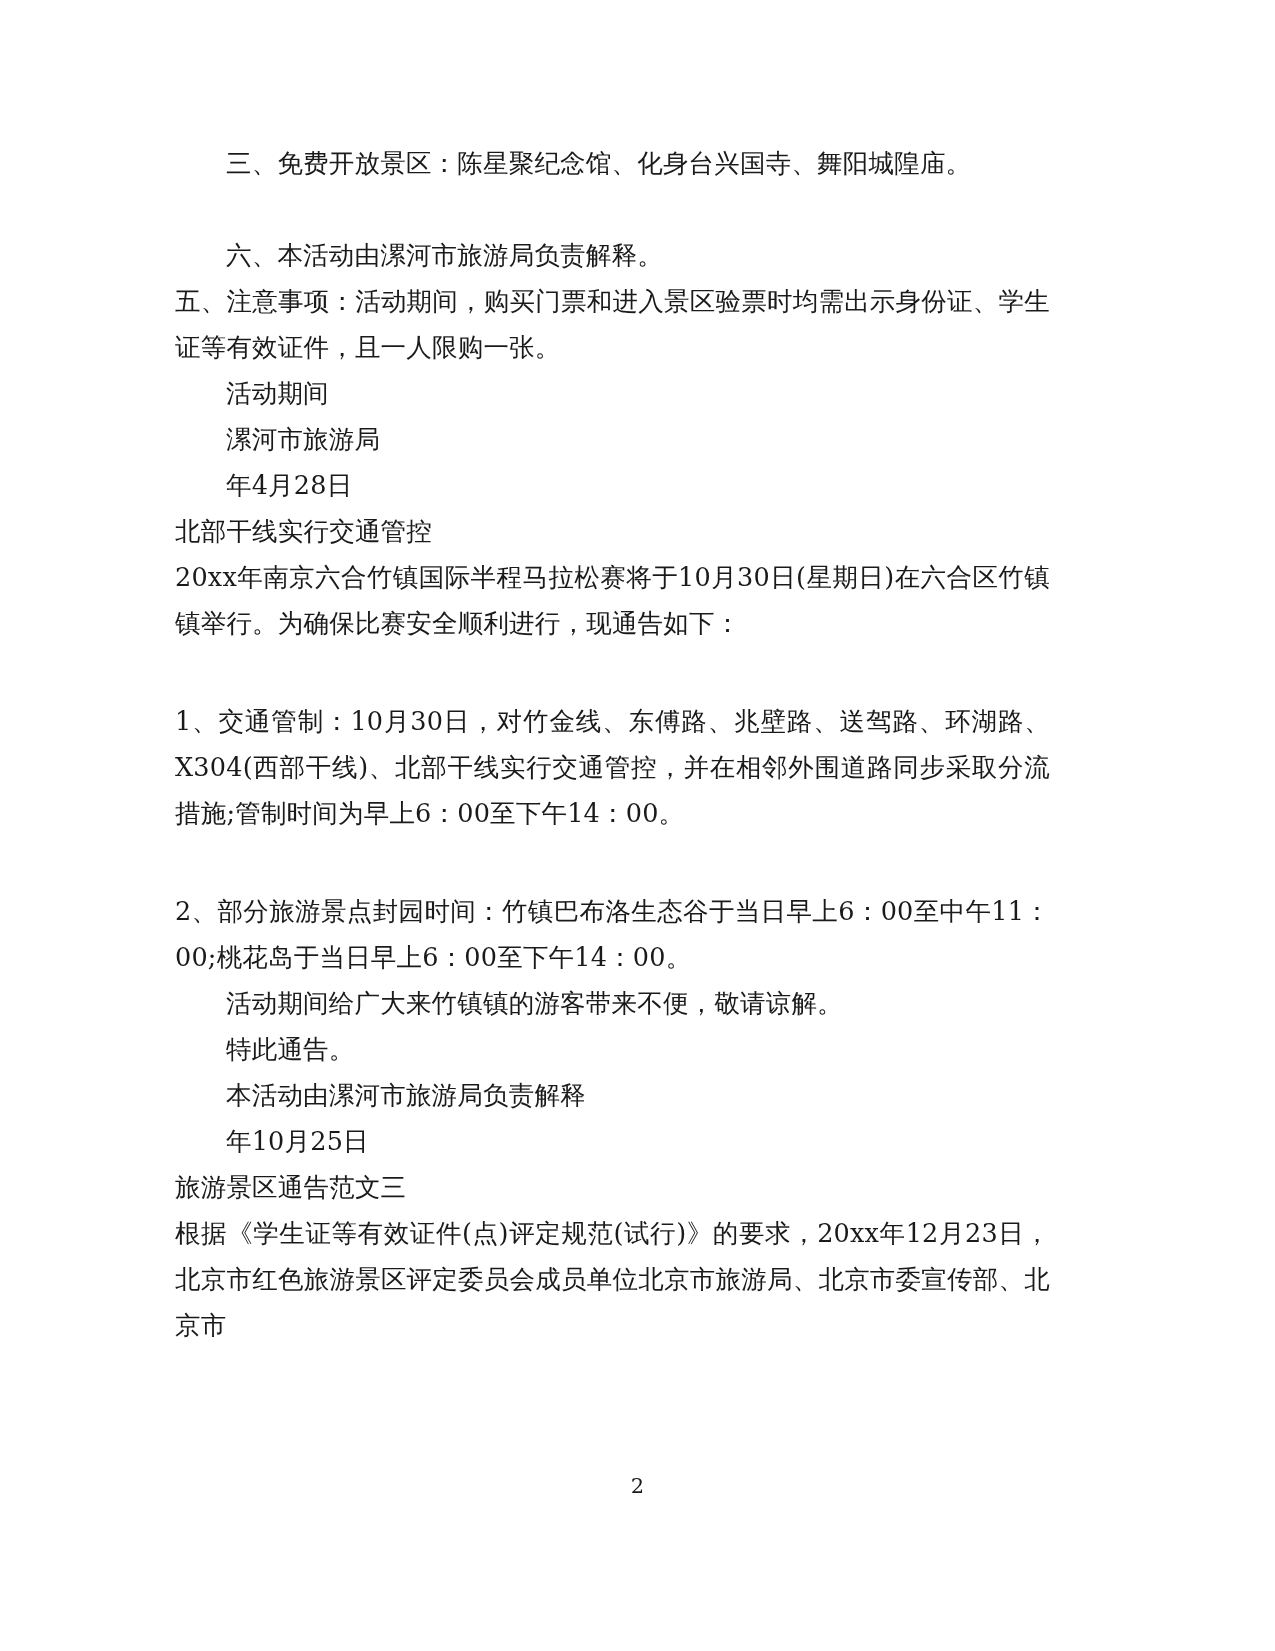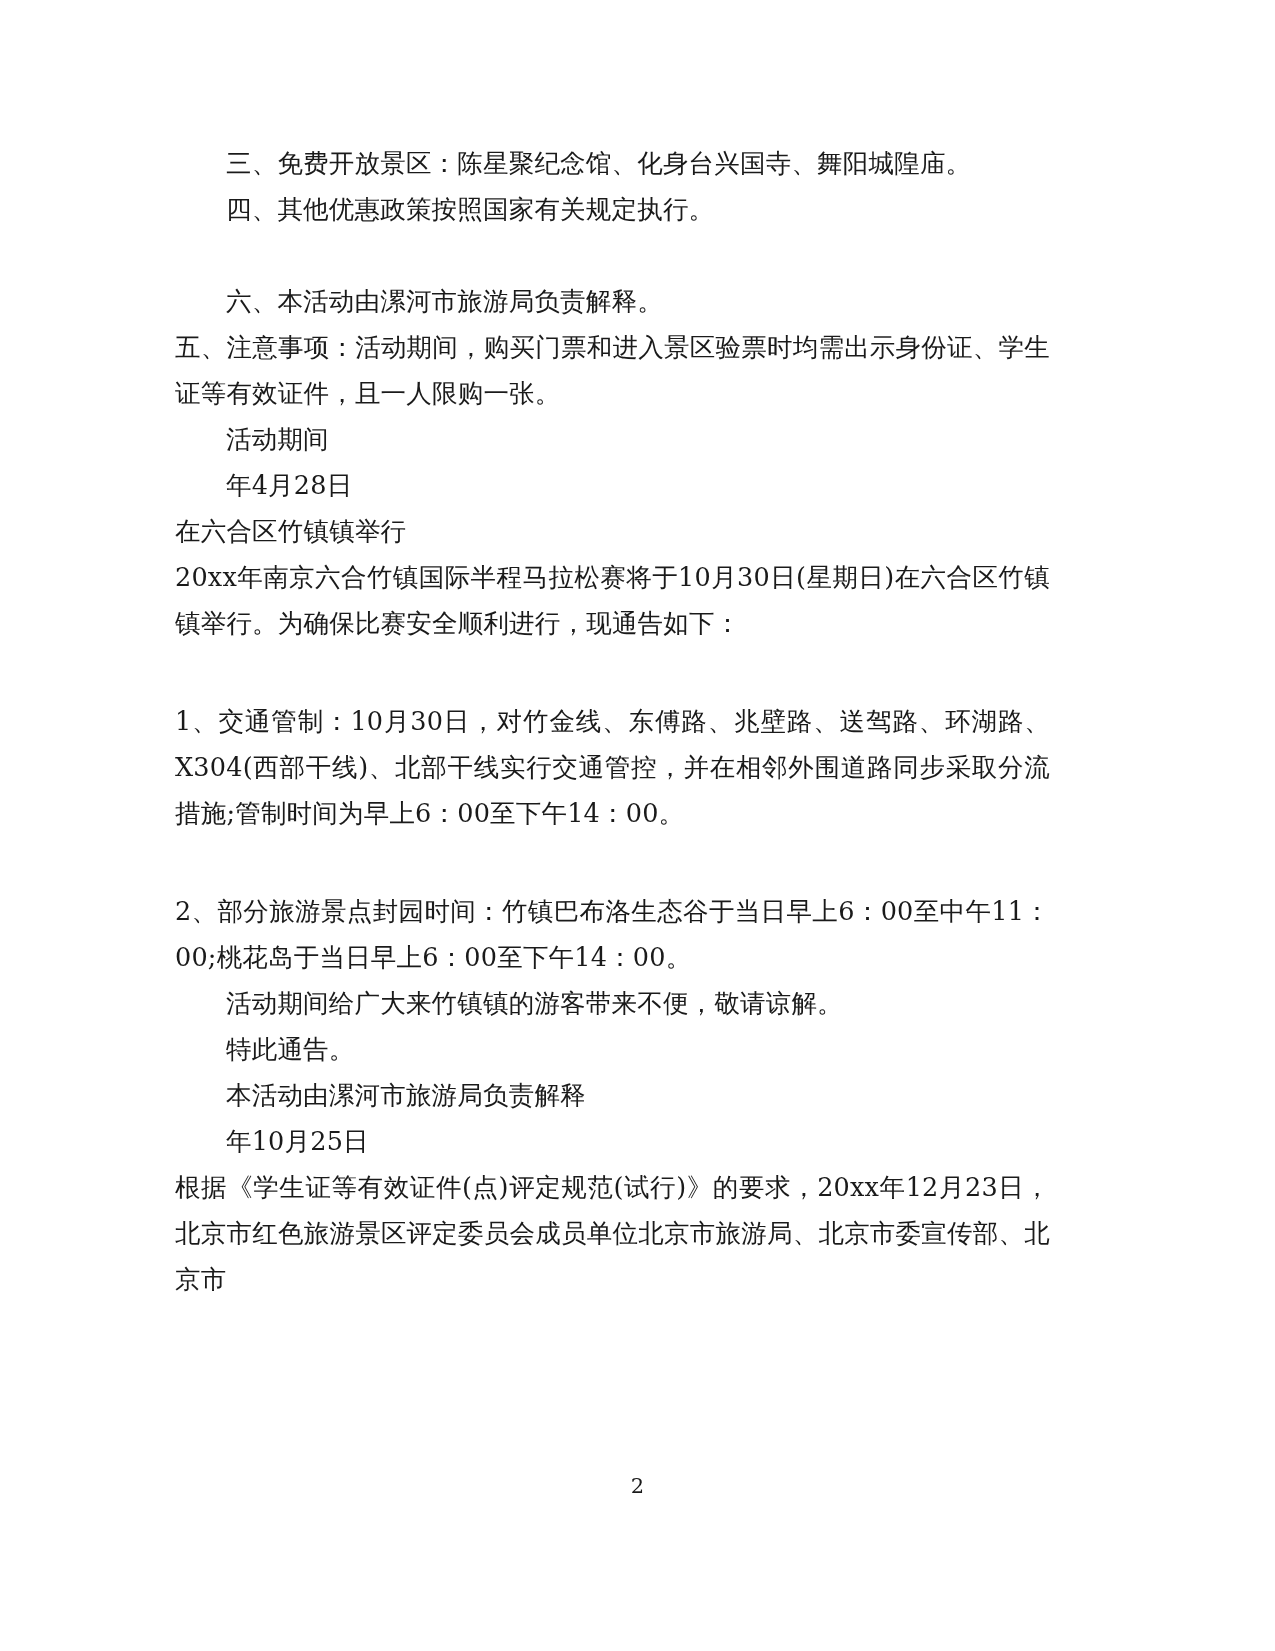--- a/index.html
+++ b/index.html
@@ -46,42 +46,43 @@
     color: #1a1a1a;
   }
 </style>
 </head>
 <body>
 
 <div class="page">
   <div class="content">
 
     <p class="para indent">三、免费开放景区：陈星聚纪念馆、化身台兴国寺、舞阳城隍庙。</p>
-    <p class="para indent">四、其他优惠政策按照国家有关规定执行。</p>
 
     <div class="gap-md"></div>
 
     <p class="para indent">六、本活动由漯河市旅游局负责解释。</p>
     <p class="para">五、注意事项：活动期间，购买门票和进入景区验票时均需出示身份证、学生证等有效证件，且一人限购一张。</p>
     <p class="para indent">活动期间</p>
+    <p class="para indent">漯河市旅游局</p>
     <p class="para indent">年4月28日</p>
 
-    <p class="para">在六合区竹镇镇举行</p>
+    <p class="para">北部干线实行交通管控</p>
     <p class="para">20xx年南京六合竹镇国际半程马拉松赛将于10月30日(星期日)在六合区竹镇镇举行。为确保比赛安全顺利进行，现通告如下：</p>
 
     <div class="gap-lg"></div>
 
     <p class="para">1、交通管制：10月30日，对竹金线、东傅路、兆壁路、送驾路、环湖路、X304(西部干线)、北部干线实行交通管控，并在相邻外围道路同步采取分流措施;管制时间为早上6：00至下午14：00。</p>
 
     <div class="gap-lg"></div>
 
     <p class="para">2、部分旅游景点封园时间：竹镇巴布洛生态谷于当日早上6：00至中午11：00;桃花岛于当日早上6：00至下午14：00。</p>
     <p class="para indent">活动期间给广大来竹镇镇的游客带来不便，敬请谅解。</p>
     <p class="para indent">特此通告。</p>
     <p class="para indent">本活动由漯河市旅游局负责解释</p>
     <p class="para indent">年10月25日</p>
 
+    <p class="para">旅游景区通告范文三</p>
     <p class="para">根据《学生证等有效证件(点)评定规范(试行)》的要求，20xx年12月23日，北京市红色旅游景区评定委员会成员单位北京市旅游局、北京市委宣传部、北京市</p>
 
   </div>
 
   <div class="page-number">2</div>
 </div>
 
 </body></html>

